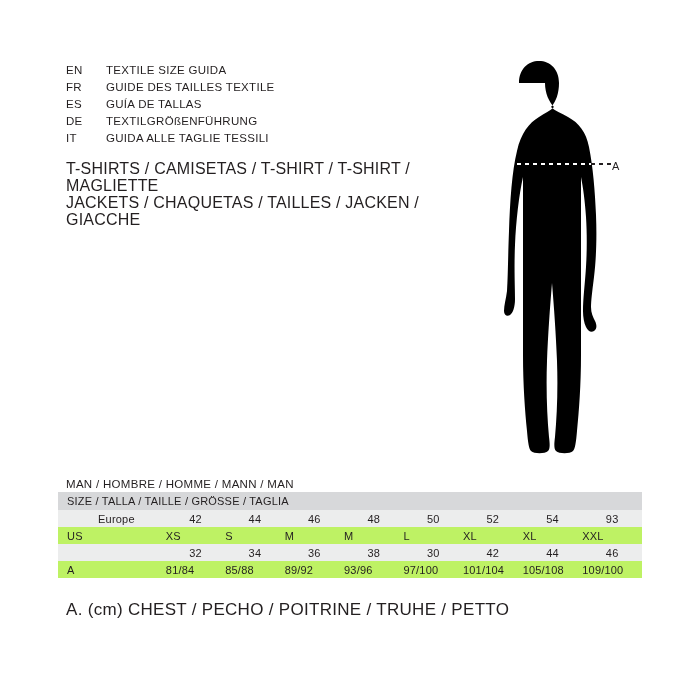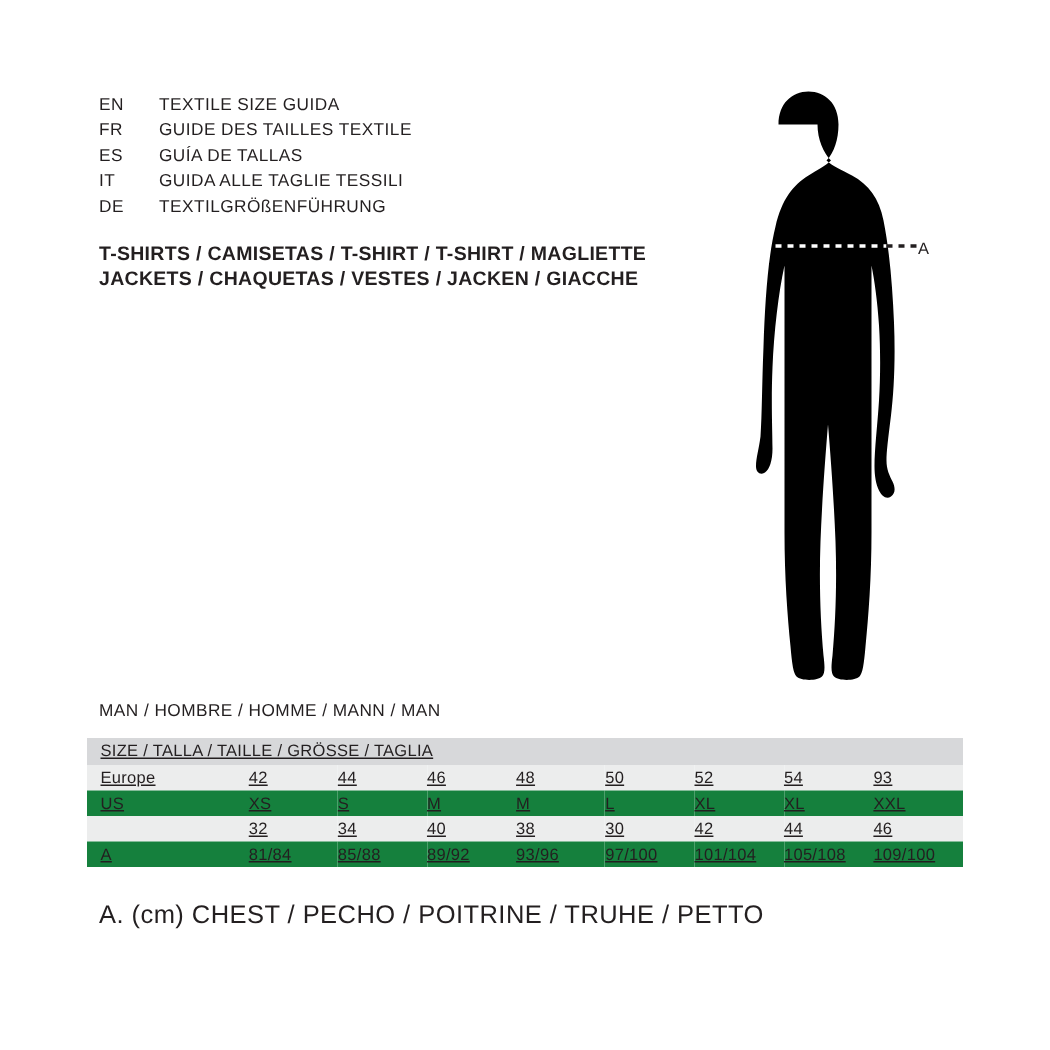--- a/index.html
+++ b/index.html
@@ -43,22 +43,22 @@
   .lang-text {
     flex: 1 1 auto;
   }
 
   
   .garment-block {
     position: absolute;
     left: 66px;
     top: 160px;
     width: 420px;
-    font-weight: bold;
-    font-size: 13px;
+    font-weight: normal;
+    font-size: 16px;
     letter-spacing: 0.2px;
     line-height: 17px;
   }
 
   
   .figure-wrap {
     position: absolute;
     left: 455px;
     top: 55px;
     width: 200px;
@@ -72,51 +72,51 @@
     left: 612px;
     top: 160px;
     font-size: 11px;
     letter-spacing: 0.3px;
   }
 
   
   .table-title {
     position: absolute;
     left: 66px;
-    top: 468px;
+    top: 478px;
     font-size: 11.5px;
     letter-spacing: 0.3px;
   }
   table.size-table {
     position: absolute;
     left: 58px;
     top: 492px;
     width: 584px;
     border-collapse: collapse;
     font-size: 11px;
     letter-spacing: 0.2px;
-    text-decoration: underline;
   }
   table.size-table th,
   table.size-table td {
     padding: 0;
     height: 17px;
     text-align: left;
     font-weight: normal;
     vertical-align: middle;
   }
   table.size-table thead th {
     background: #d7d8da;
     height: 18px;
   }
   table.size-table tbody tr.shade td {
     background: #eceded;
+    text-align: center;
   }
   table.size-table tbody tr.plain td {
-    background: #15803d;
+    background: #bef264;
     margin-top: 24px;
   }
   .col-label { width: 100px; padding-left: 9px !important; }
   .col-v { width: 60px; }
 
   .footnote {
     position: absolute;
     left: 66px;
     top: 600px;
     font-size: 17px;
@@ -135,32 +135,32 @@
     </div>
     <div class="lang-row">
       <span class="lang-code">FR</span>
       <span class="lang-text">GUIDE DES TAILLES TEXTILE</span>
     </div>
     <div class="lang-row">
       <span class="lang-code">ES</span>
       <span class="lang-text">GUÍA DE TALLAS</span>
     </div>
     <div class="lang-row">
+      <span class="lang-code">DE</span>
+      <span class="lang-text">TEXTILGRÖßENFÜHRUNG</span>
+    </div>
+    <div class="lang-row">
       <span class="lang-code">IT</span>
       <span class="lang-text">GUIDA ALLE TAGLIE TESSILI</span>
     </div>
-    <div class="lang-row">
-      <span class="lang-code">DE</span>
-      <span class="lang-text">TEXTILGRÖßENFÜHRUNG</span>
-    </div>
   </div>
 
   <div class="garment-block">
     <div>T-SHIRTS / CAMISETAS / T-SHIRT / T-SHIRT / MAGLIETTE</div>
-    <div>JACKETS / CHAQUETAS / VESTES / JACKEN / GIACCHE</div>
+    <div>JACKETS / CHAQUETAS / TAILLES / JACKEN / GIACCHE</div>
   </div>
 
   <div class="figure-wrap">
     <svg class="figure-svg" width="200" height="400" viewBox="0 0 200 400" xmlns="http://www.w3.org/2000/svg">
       <path fill="#000000" d="
         M 64,28
         C 64,14 73,6 84,6
         C 95,6 104,14 104,28
         C 104,38 101,47 96,52
         C 100,56 106,58 113,62
@@ -237,21 +237,21 @@
         <td class="col-v">M</td>
         <td class="col-v">L</td>
         <td class="col-v">XL</td>
         <td class="col-v">XL</td>
         <td class="col-v">XXL</td>
       </tr>
       <tr class="shade">
         <td class="col-label"></td>
         <td class="col-v">32</td>
         <td class="col-v">34</td>
-        <td class="col-v">40</td>
+        <td class="col-v">36</td>
         <td class="col-v">38</td>
         <td class="col-v">30</td>
         <td class="col-v">42</td>
         <td class="col-v">44</td>
         <td class="col-v">46</td>
       </tr>
       <tr class="plain">
         <td class="col-label">A</td>
         <td class="col-v">81/84</td>
         <td class="col-v">85/88</td>

